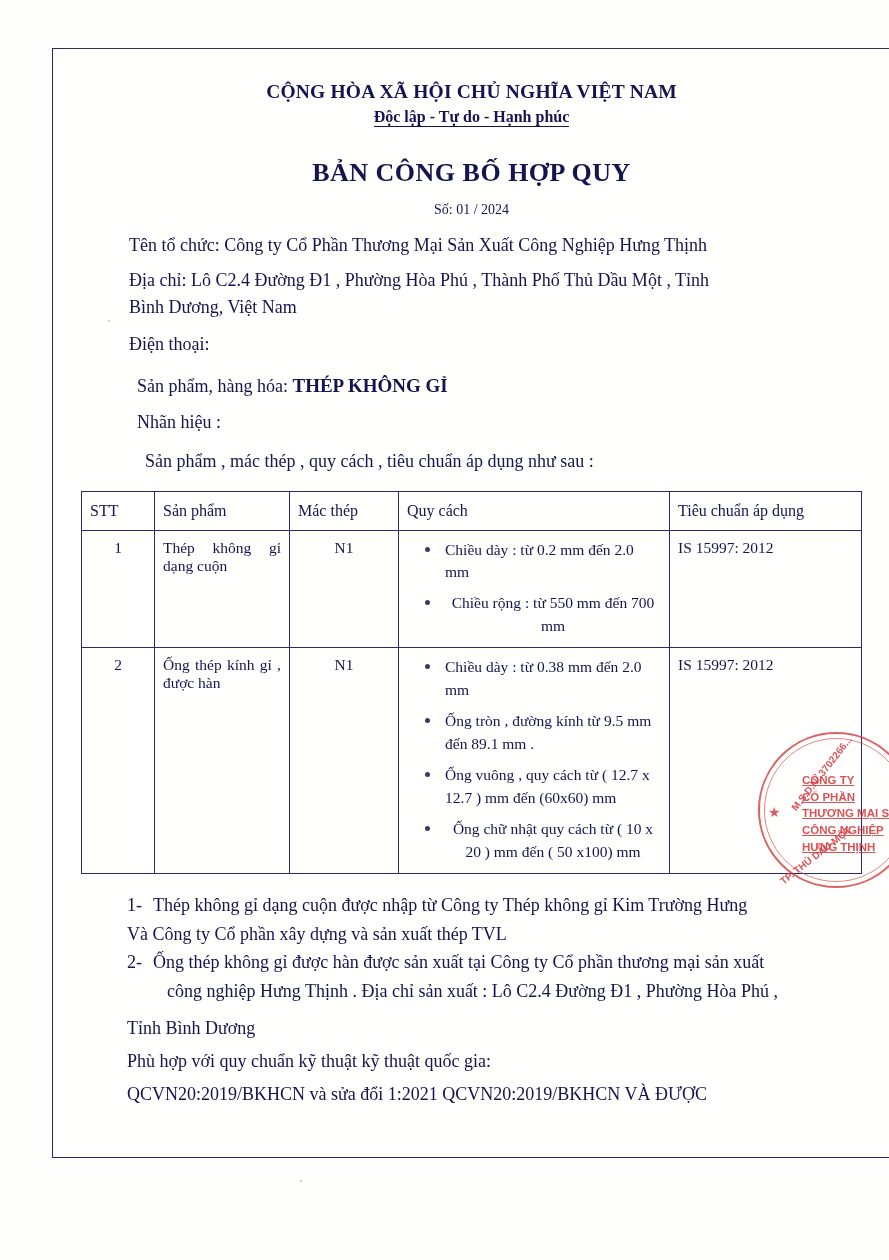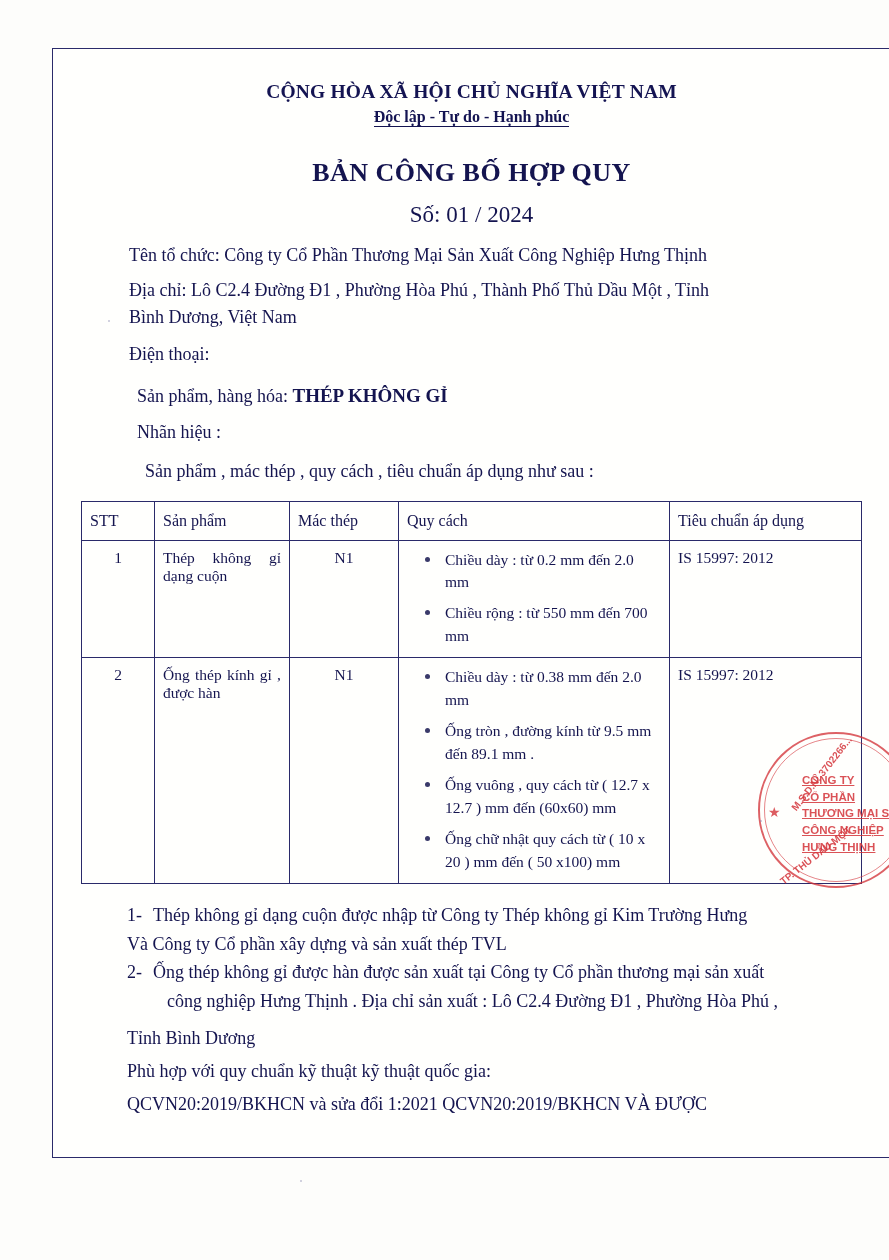--- a/index.html
+++ b/index.html
@@ -64,21 +64,21 @@
   .main-title {
     text-align: center;
     font-weight: bold;
     font-size: 26px;
     margin-top: 32px;
     letter-spacing: 0.5px;
     color: #14144f;
   }
   .doc-number {
     text-align: center;
-    font-size: 23px;
+    font-size: 14px;
     margin-top: 14px;
     color: #14144f;
   }
   .para {
     font-size: 18px;
     line-height: 1.5;
     margin-top: 14px;
     color: #14144f;
   }
   .indent-1 { padding-left: 48px; }
@@ -116,21 +116,21 @@
     margin: 0;
     padding-left: 26px;
     list-style: none;
   }
   ul.spec-list li {
     position: relative;
     margin-bottom: 9px;
     line-height: 1.45;
     padding-left: 12px;
   }
-  ul.spec-list li:last-child { margin-bottom: 2px; }
+  ul.spec-list li:last-child { margin-bottom: 2px; text-align: center; }
   ul.spec-list li::before {
     content: "";
     position: absolute;
     left: -8px;
     top: 8px;
     width: 5px;
     height: 5px;
     background: #3a3a6a;
     border-radius: 50%;
   }

